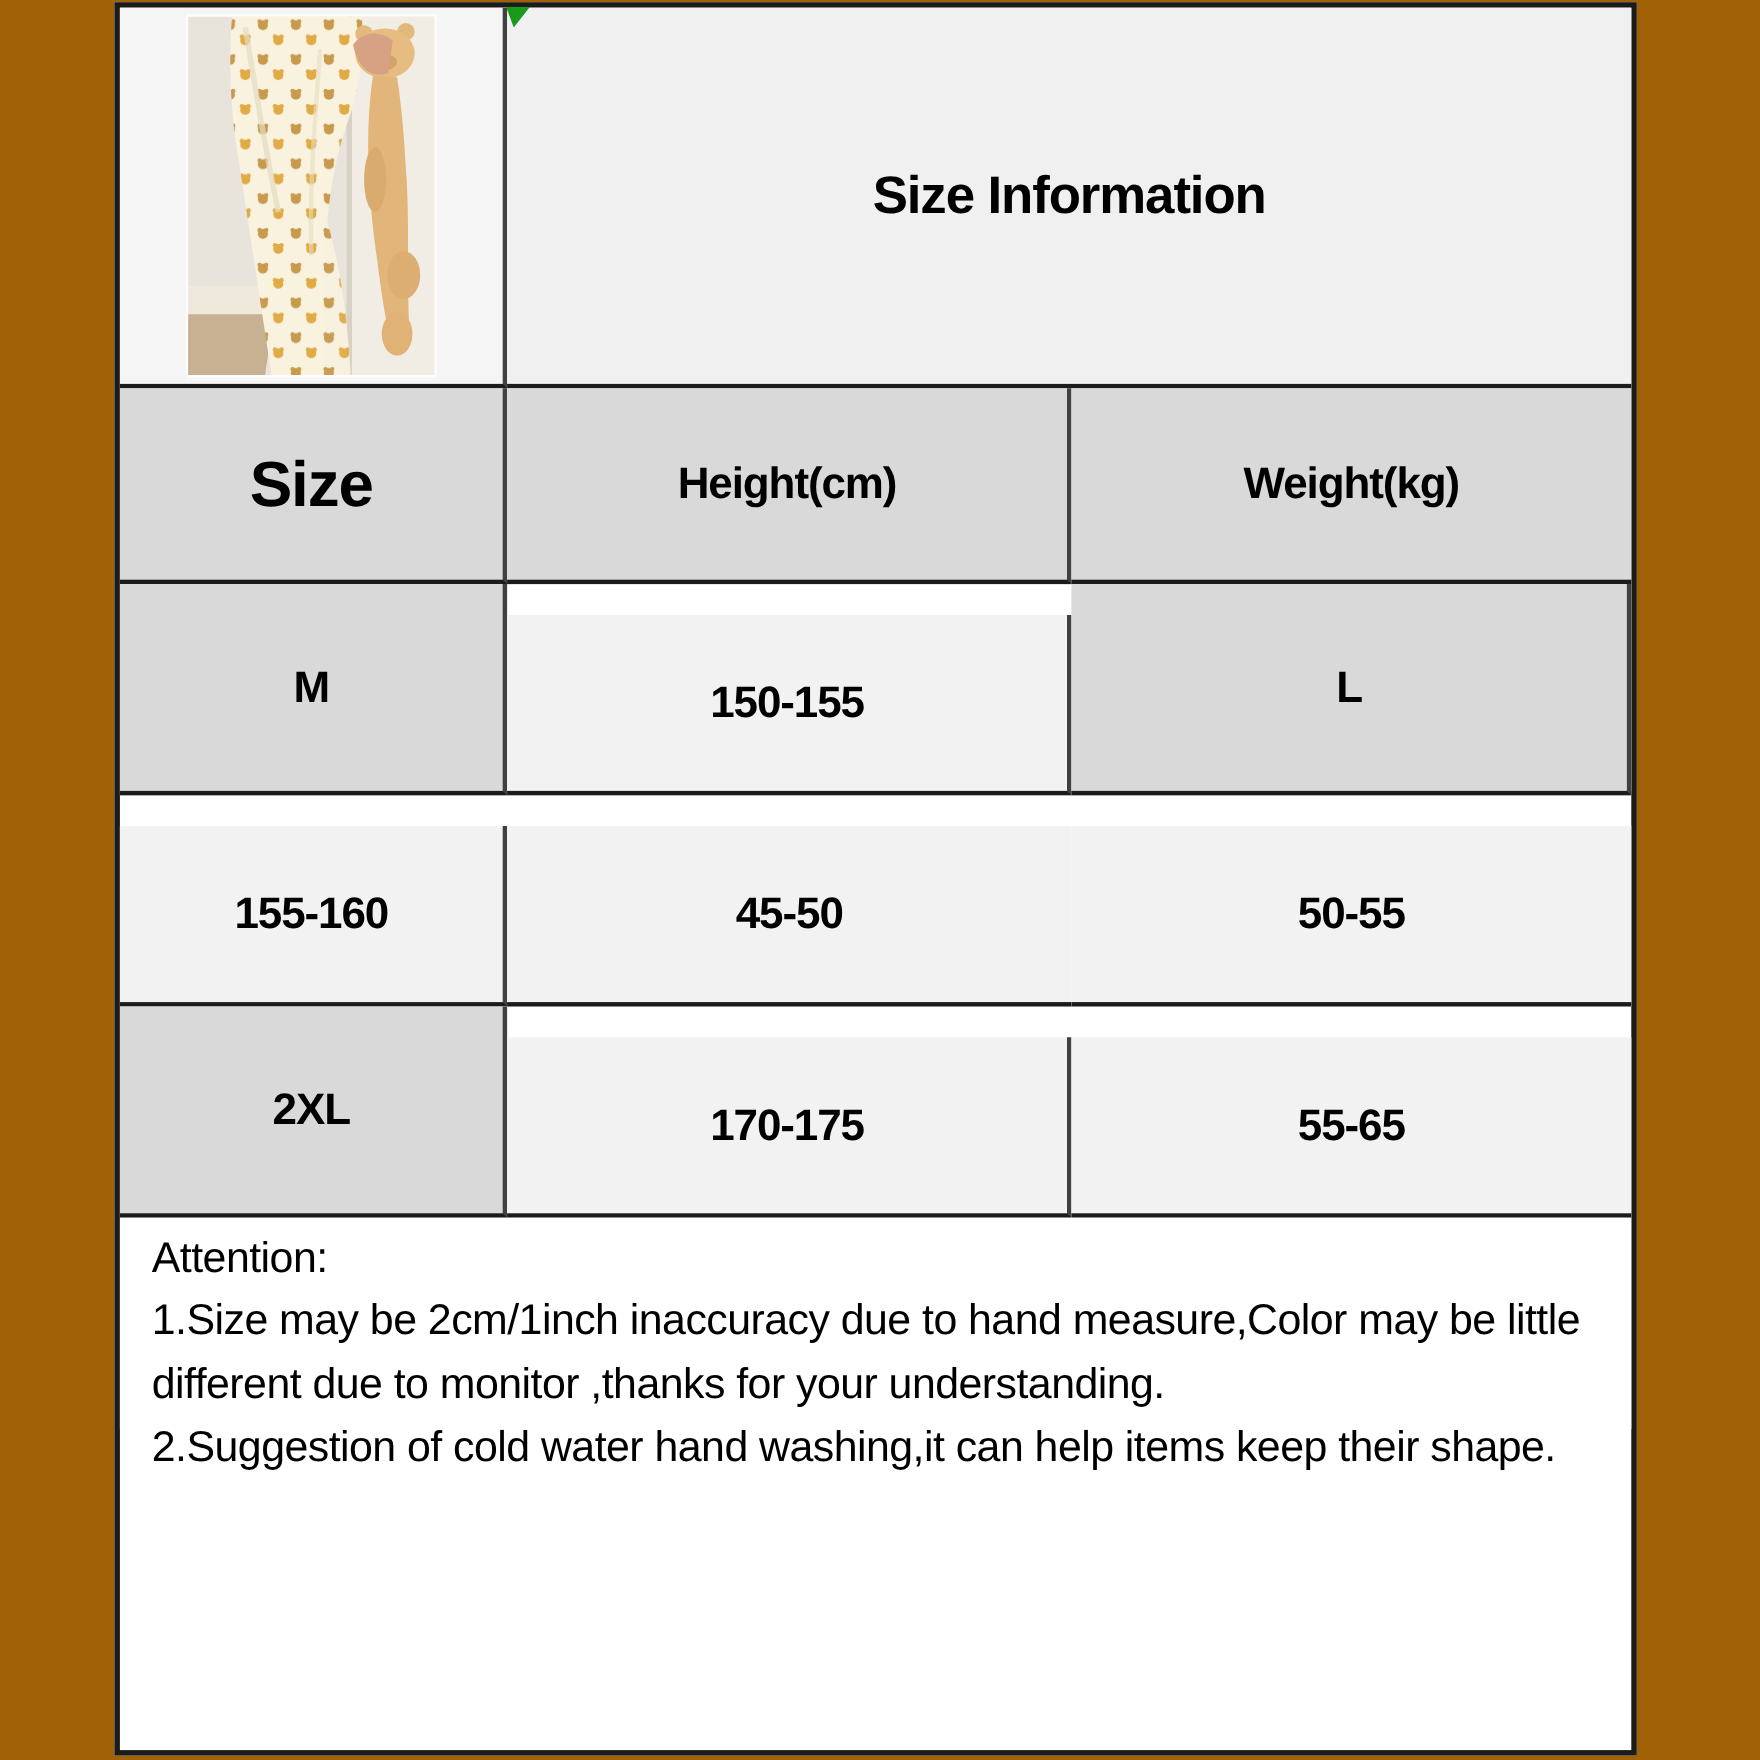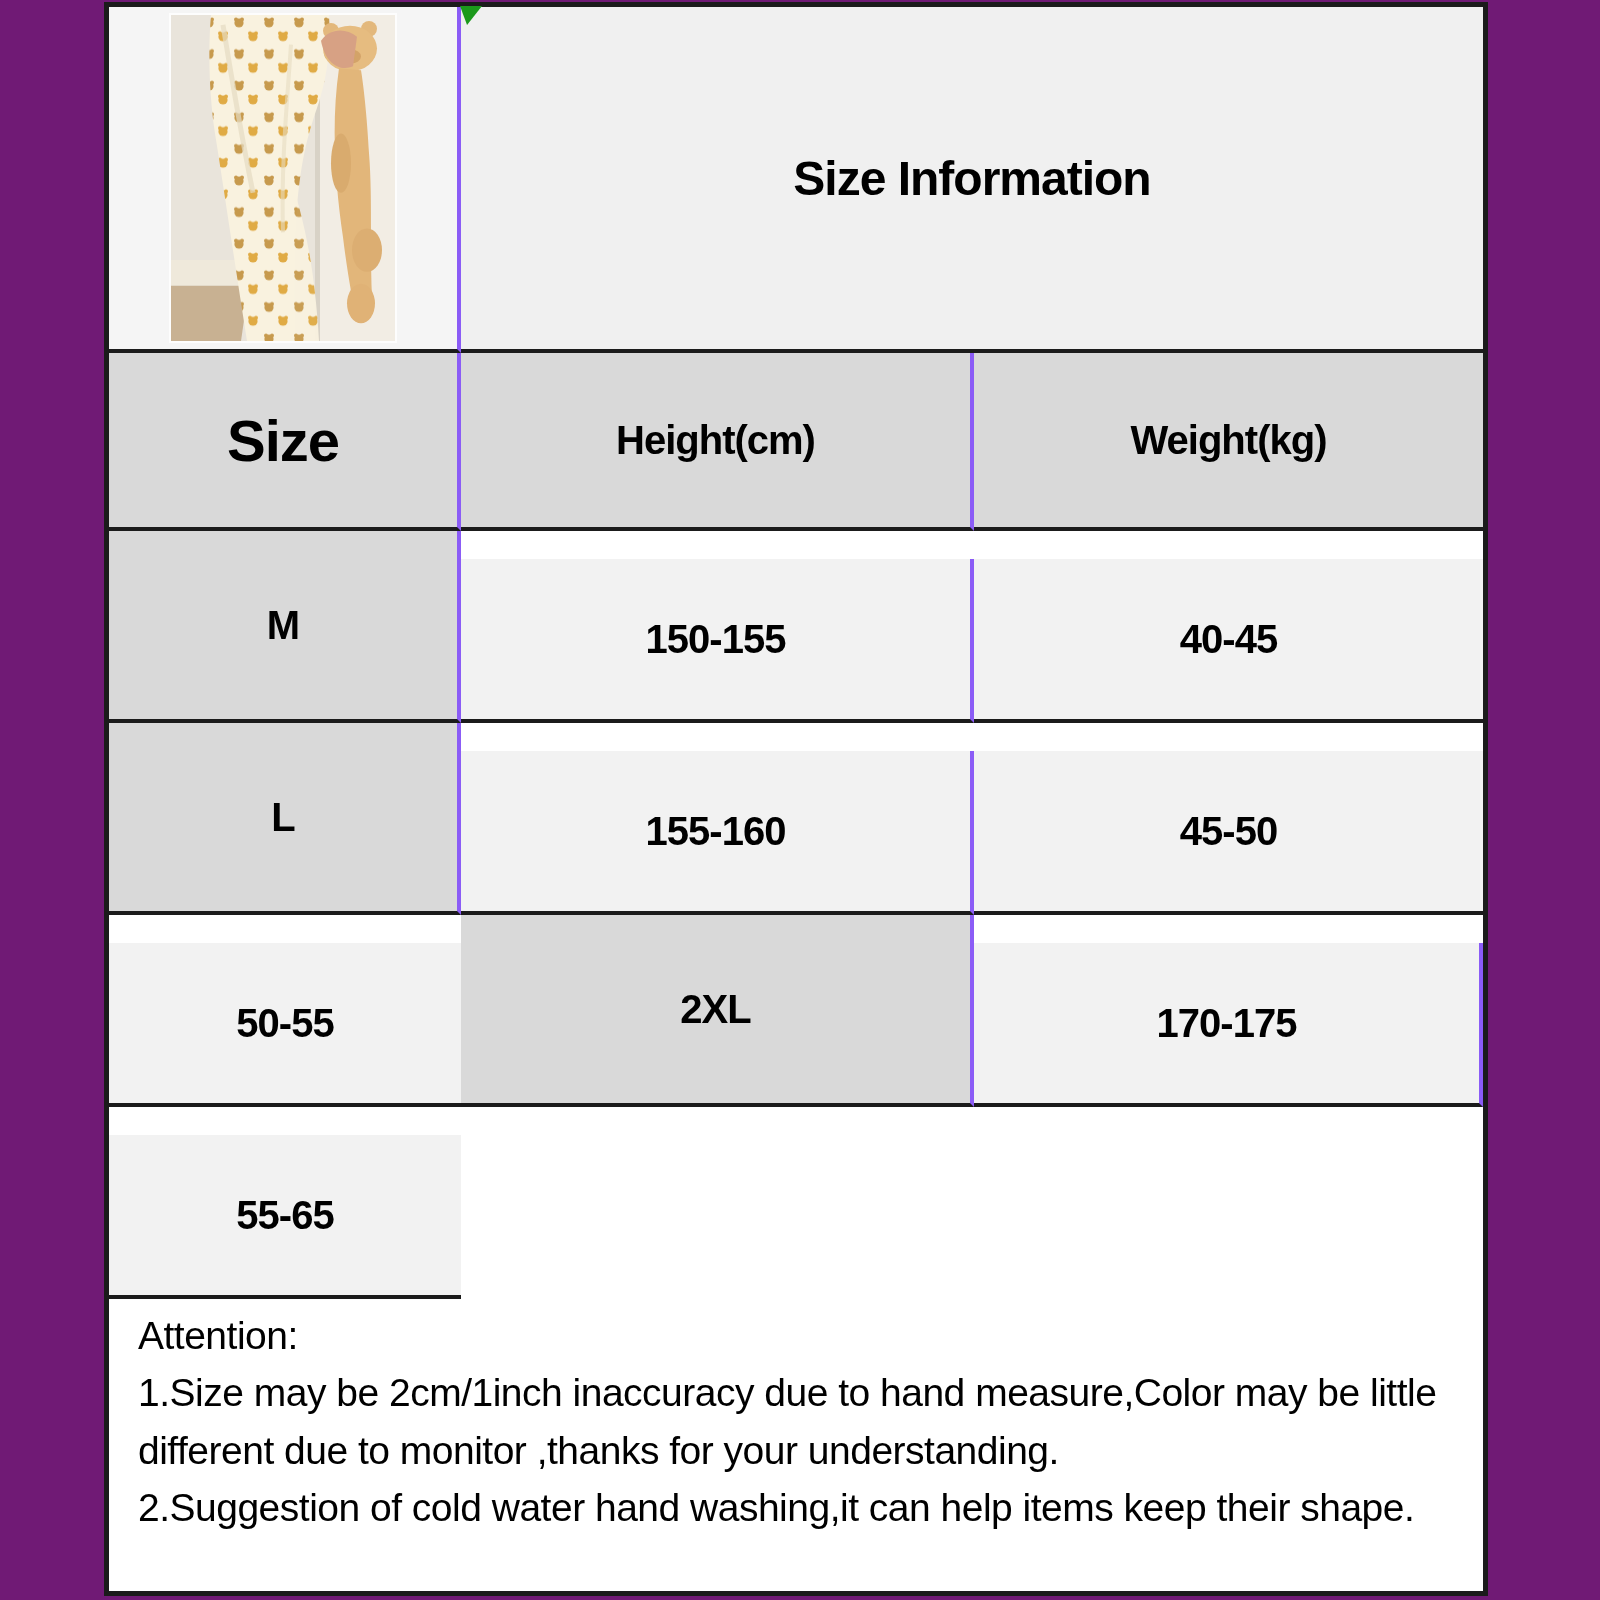--- a/index.html
+++ b/index.html
@@ -1,38 +1,38 @@
 <!DOCTYPE html>
 <html><head>
 <meta charset="utf-8">
 <style>
   * { margin:0; padding:0; box-sizing:border-box; }
   html,body { background:#ffffff; }
   .canvas {
     position:relative;
     width:1600px; height:1600px;
-    background:#701a75;
+    background:#a16207;
     font-family:"Liberation Sans", sans-serif;
     color:#000;
     overflow:hidden;
   }
   .size-chart {
     position:absolute; left:104px; top:2px;
     width:1384px;
     border:5px solid #1b1b1b;
     display:grid;
     grid-template-columns:352px 513px 509px;
     grid-template-rows:346px 178px 192px 192px 192px 192px 292px;
     background:#ffffff;
   }
   .cell {
     display:flex; align-items:center; justify-content:center;
     position:relative;
   }
-  .br { border-right:4px solid #8b5cf6; }
+  .br { border-right:4px solid #404040; }
   .bb { border-bottom:4px solid #1b1b1b; }
 
   .photo-cell { background:#f5f5f5; padding:6px 0; }
   .photo-frame { width:228px; height:330px; background:#fdfdfd; padding:2px; }
   .photo-frame svg { width:100%; height:100%; display:block; }
 
   .title-cell { grid-column:2 / 4; background:#f0f0f0; }
   .title-text { font-size:48px; font-weight:700; letter-spacing:-1px; }
 
   .corner-marker {
@@ -112,21 +112,20 @@
       <div class="corner-marker" style="background: rgb(27, 153, 27);"></div>
       <span class="title-text">Size Information</span>
     </div>
 
     <div class="cell head-cell head-size br bb">Size</div>
     <div class="cell head-cell head-col br bb">Height(cm)</div>
     <div class="cell head-cell head-col bb">Weight(kg)</div>
 
     <div class="cell label-cell br bb">M</div>
     <div class="cell value-cell br bb">150-155</div>
-    <div class="cell value-cell bb">40-45</div>
 
     <div class="cell label-cell br bb">L</div>
     <div class="cell value-cell br bb">155-160</div>
     <div class="cell value-cell bb">45-50</div>
 
     <div class="cell value-cell bb">50-55</div>
 
     <div class="cell label-cell br bb">2XL</div>
     <div class="cell value-cell br bb">170-175</div>
     <div class="cell value-cell bb">55-65</div>

